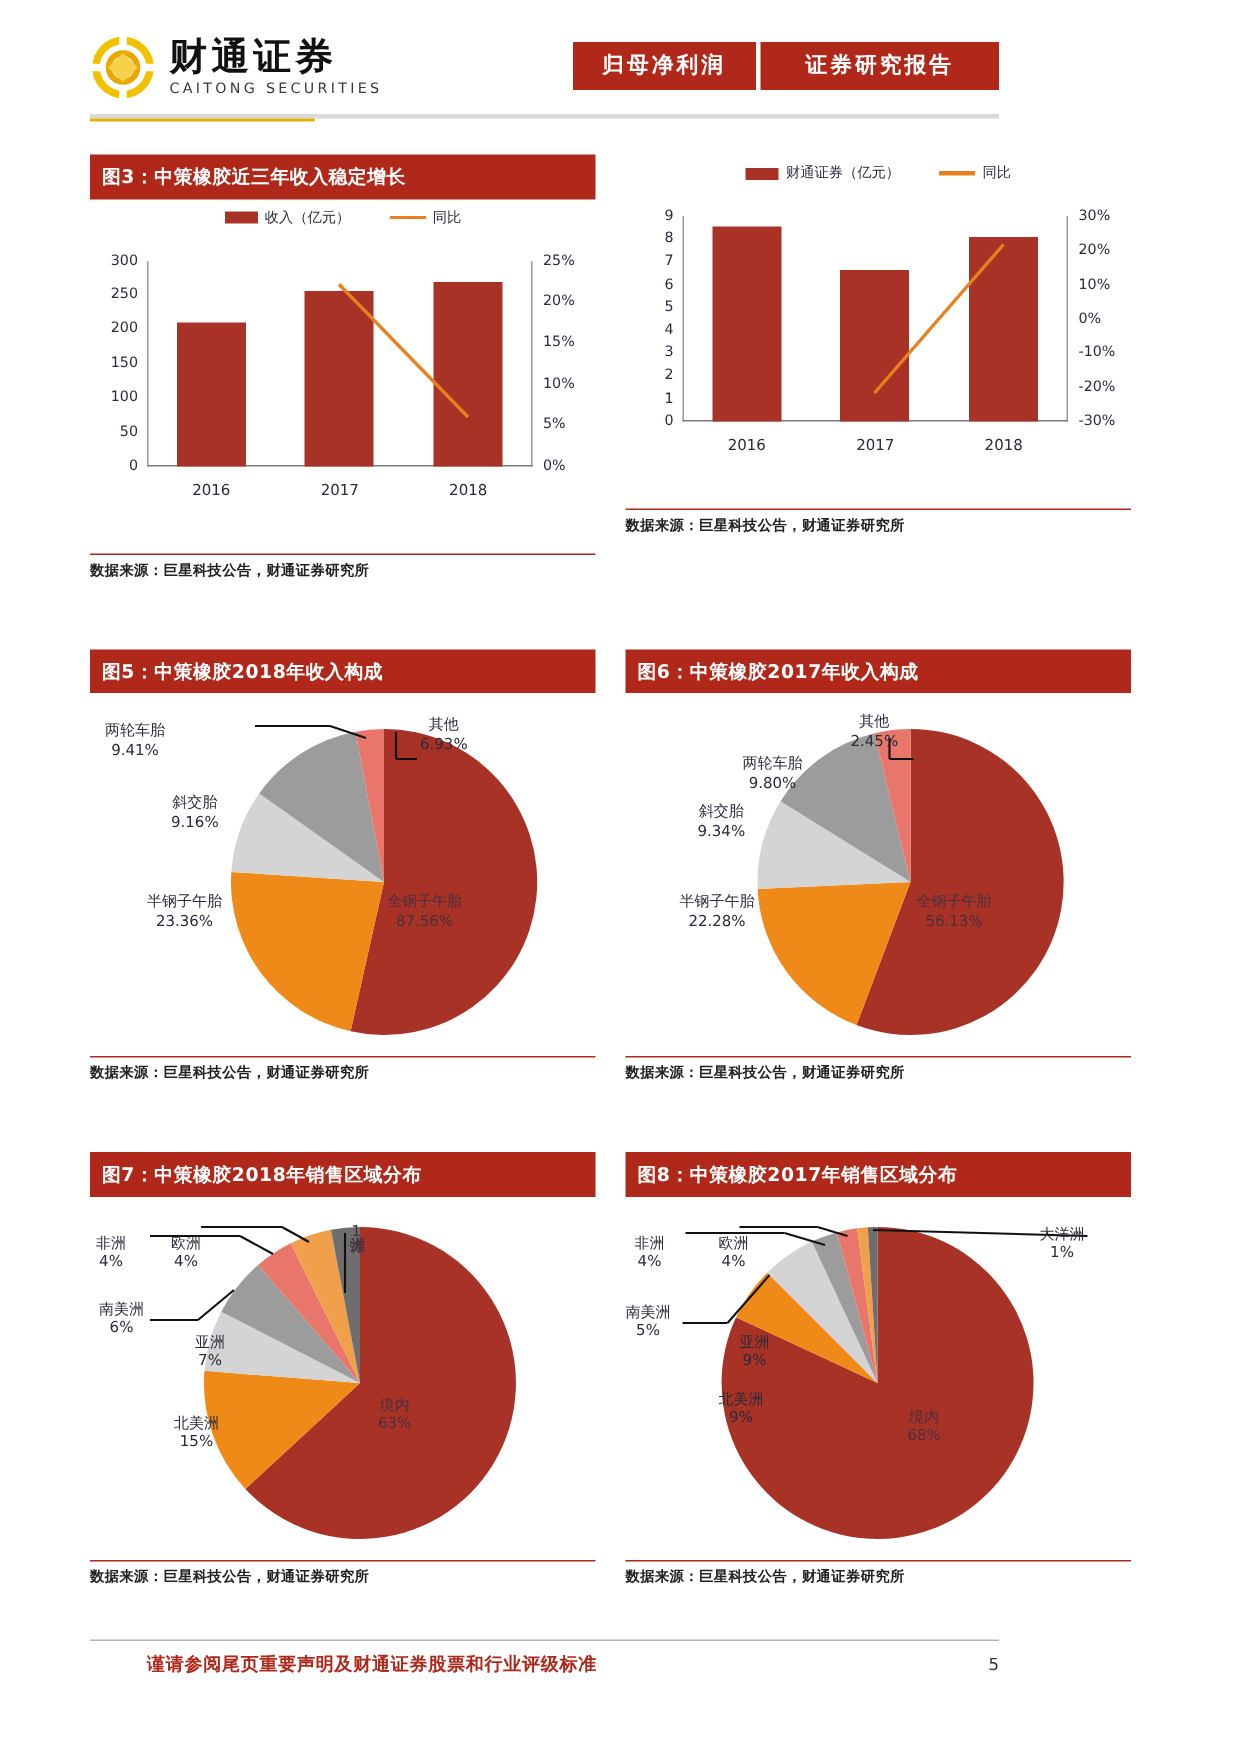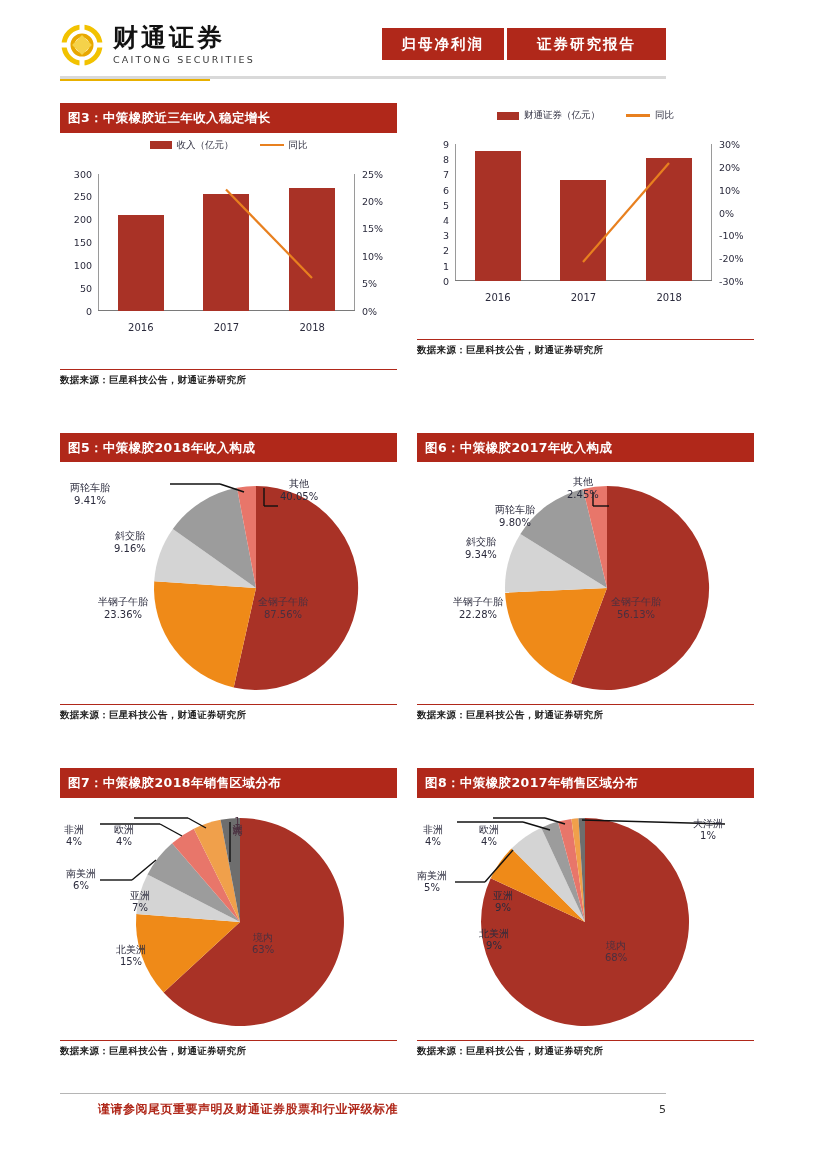--- a/index.html
+++ b/index.html
@@ -270,21 +270,21 @@
           <div class="pie-lbl" style="left:38px; top:128px;">
             <span>半钢子午胎</span><br>
             <span>23.36%</span>
           </div>
           <div class="pie-lbl white" style="left:198px; top:128px;">
             <span>全钢子午胎</span><br>
             <span>87.56%</span>
           </div>
           <div class="pie-lbl" style="left:220px; top:10px;">
             <span>其他</span><br>
-            <span>40.05%</span>
+            <span>6.93%</span>
           </div>
         </div>
       </div>
       <div class="fig-src">数据来源：巨星科技公告，财通证券研究所</div>
     </div>
 
     <div class="fig">
       <div class="fig-title">图6：中策橡胶2017年收入构成</div>
       <div class="fig-body pie">
         <div class="pie-wrap">

